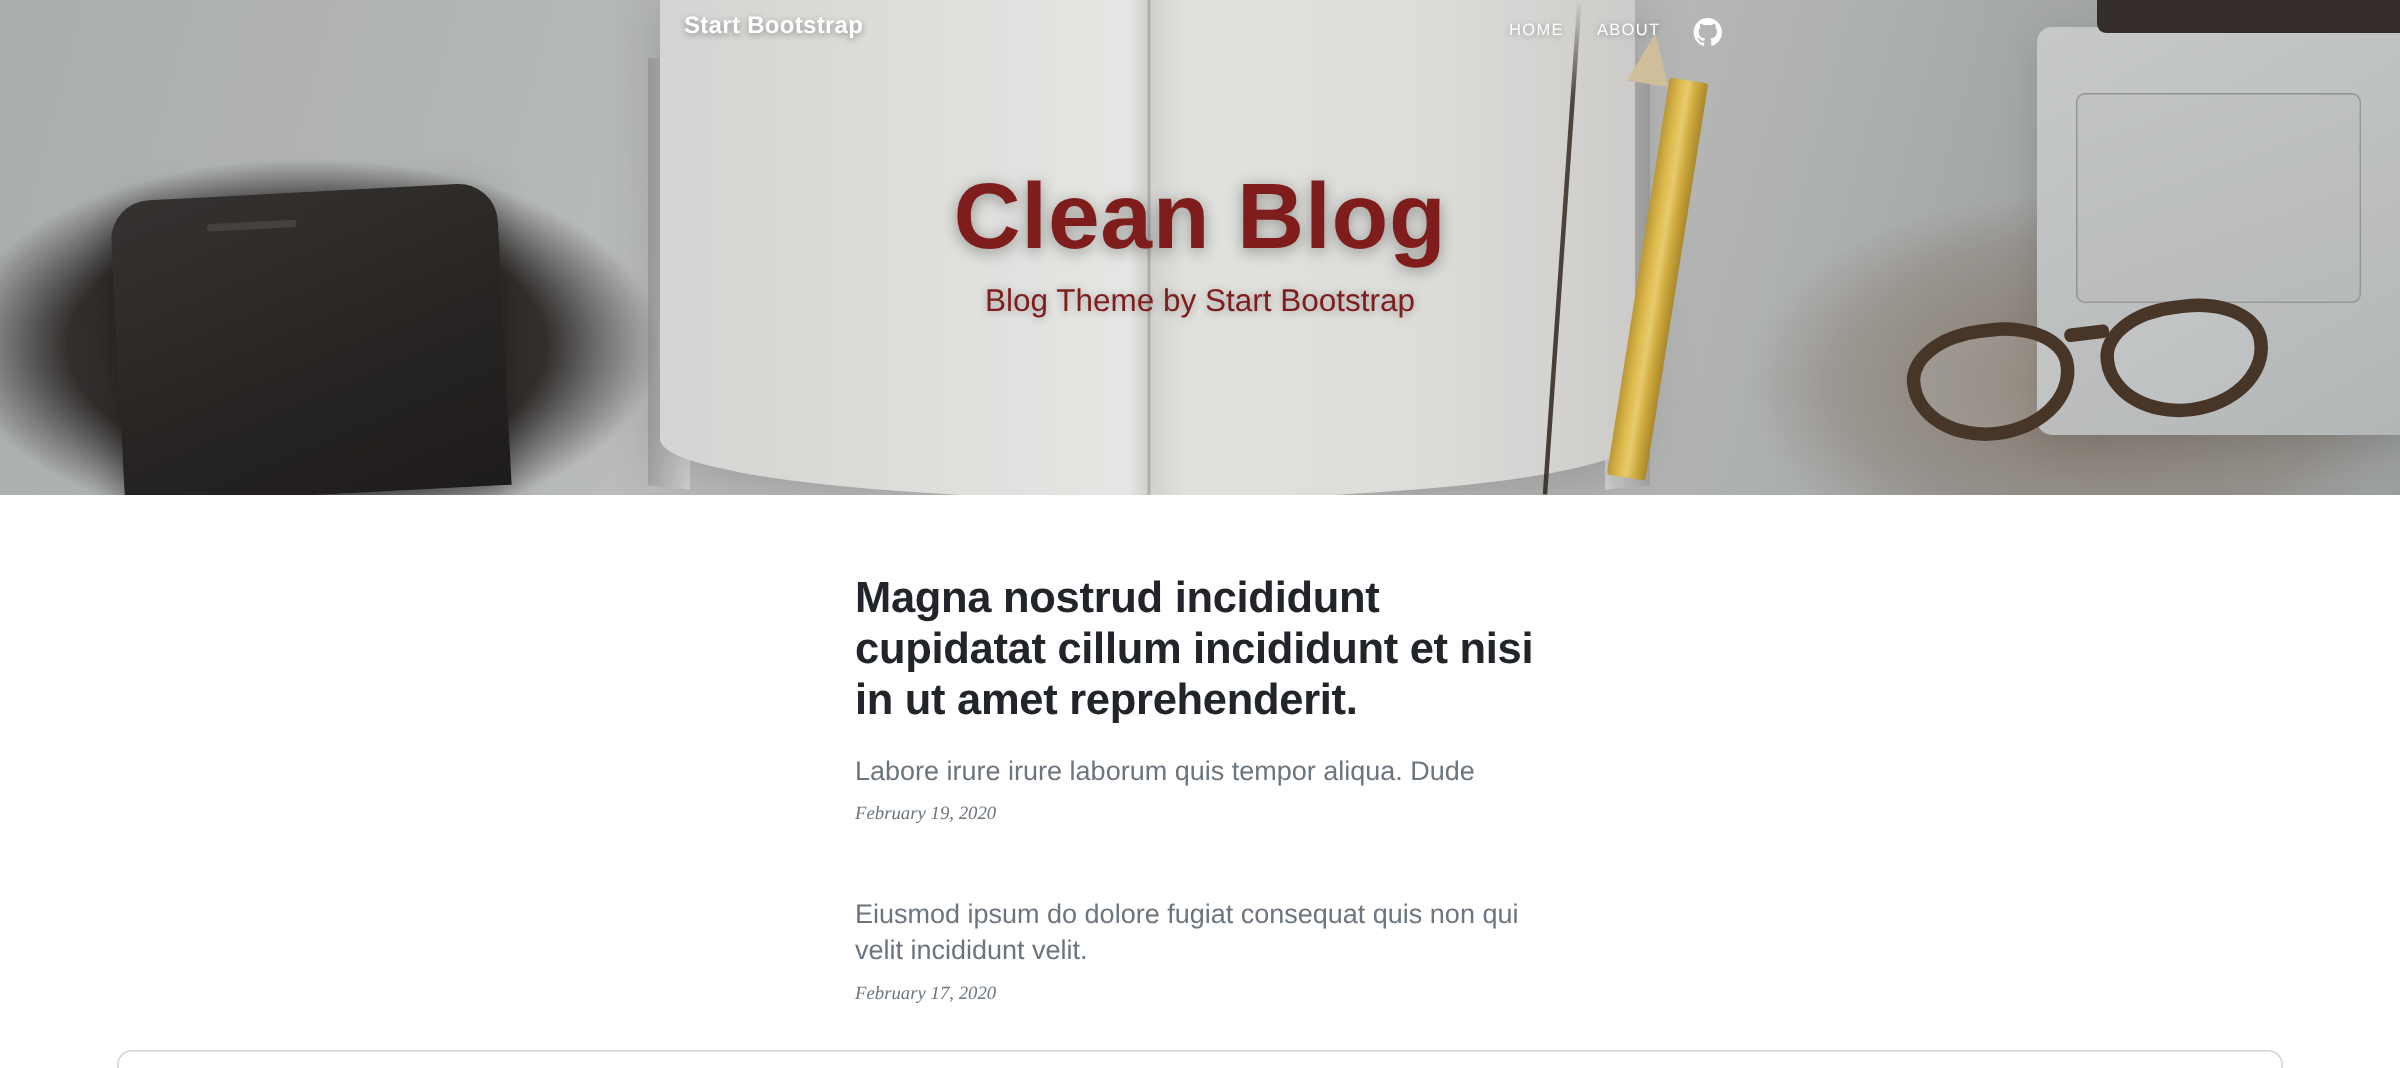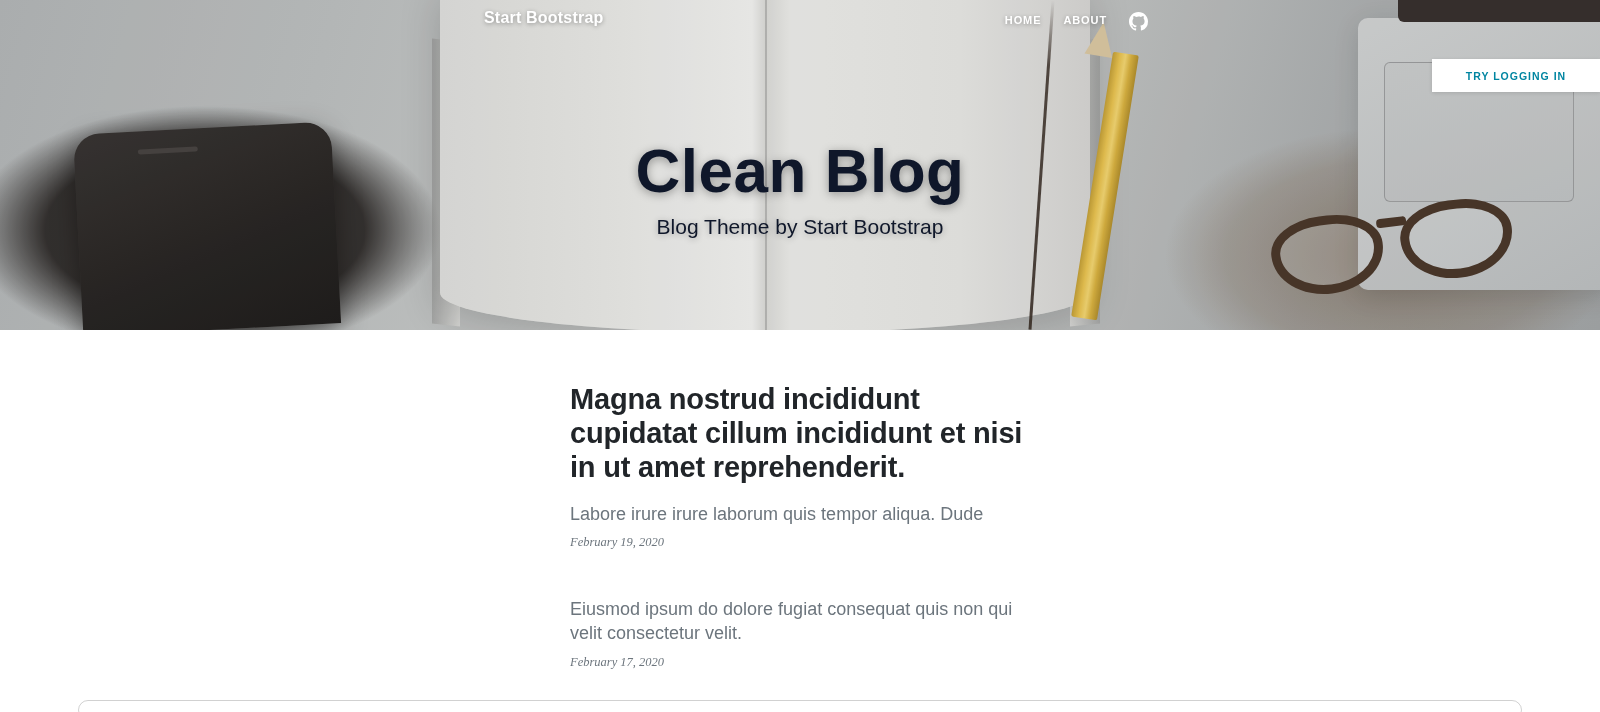--- a/index.html
+++ b/index.html
@@ -165,22 +165,21 @@
     position: absolute;
     inset: 0;
     background: rgba(0,0,0,0.08);
   }
 
   .site-heading {
     position: absolute;
     left: 0; right: 0;
     top: 112px;
     text-align: center;
-    color: #0f172a;
-    margin-top: 26px;
+    color: #7f1d1d;
   }
   .site-heading h1 {
     font-size: 62px;
     line-height: 1.05;
     font-weight: 700;
     letter-spacing: 0.5px;
     text-shadow: 0 2px 10px rgba(0,0,0,0.35);
   }
   .site-heading .subheading {
     margin-top: 12px;
@@ -195,41 +194,41 @@
     position: absolute;
     left: 0; top: 0;
     width: 1600px;
     height: 40px;
     display: flex;
     align-items: center;
     z-index: 20;
   }
   .navbar-brand {
     position: absolute;
-    left: 484px;
+    left: 456px;
     top: 9px;
     color: #fff;
     font-size: 16px;
     font-weight: 700;
     letter-spacing: 0.2px;
     text-decoration: none;
     text-shadow: 0 1px 4px rgba(0,0,0,0.35);
   }
   .nav-links {
     position: absolute;
     right: 452px;
     top: 10px;
     display: flex;
     align-items: center;
     gap: 22px;
   }
   .nav-links a {
     color: #fff;
     font-size: 11px;
-    font-weight: 700;
+    font-weight: 400;
     letter-spacing: 0.9px;
     text-decoration: none;
     text-transform: uppercase;
     text-shadow: 0 1px 4px rgba(0,0,0,0.3);
   }
   .gh-icon {
     display: inline-block;
     width: 19px;
     height: 19px;
     position: relative;
@@ -355,35 +354,34 @@
           1.08.58 1.23.82.72 1.21 1.87.87 2.33.66.07-.52.28-.87.51-1.07-1.78-.2-3.64-.89-3.64-3.95
           0-.87.31-1.59.82-2.15-.08-.2-.36-1.02.08-2.12 0 0 .67-.21 2.2.82a7.4 7.4 0 0 1 2-.27c.68 0
           1.36.09 2 .27 1.53-1.04 2.2-.82 2.2-.82.44 1.1.16 1.92.08 2.12.51.56.82 1.27.82 2.15 0
           3.07-1.87 3.75-3.65 3.95.29.25.54.73.54 1.48 0 1.07-.01 1.93-.01 2.2 0 .21.15.46.55.38A8.01
           8.01 0 0 0 16 8c0-4.42-3.58-8-8-8z"></path>
         </svg>
       </span>
     </div>
   </div>
 
-  <div class="try-login">Try logging in</div>
 
   <div class="content">
     <div class="post-list">
 
       <div class="post-preview">
         <div class="post-title">Magna nostrud incididunt cupidatat cillum incididunt et nisi in ut amet reprehenderit.</div>
         <div class="post-subtitle">Labore irure irure laborum quis tempor aliqua. Dude</div>
         <div class="post-meta">February 19, 2020</div>
       </div>
 
       <div class="post-sep"></div>
 
       <div class="post-preview">
-        <div class="post-subtitle">Eiusmod ipsum do dolore fugiat consequat quis non qui velit consectetur velit.</div>
+        <div class="post-subtitle">Eiusmod ipsum do dolore fugiat consequat quis non qui velit incididunt velit.</div>
         <div class="post-meta">February 17, 2020</div>
       </div>
 
     </div>
   </div>
 
   <div class="bottom-frame"></div>
 </div>
 
 </body></html>

